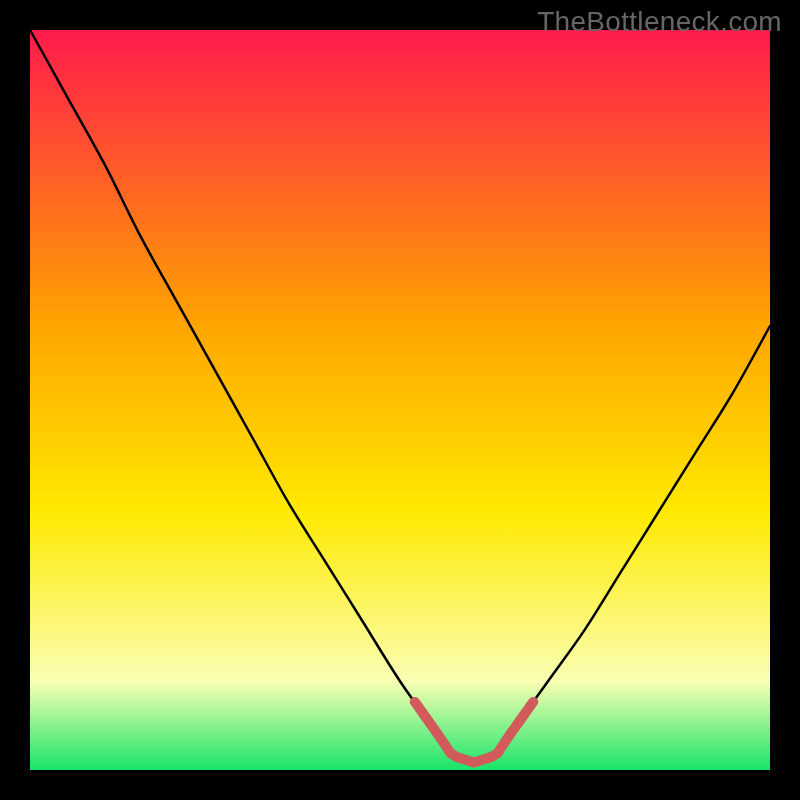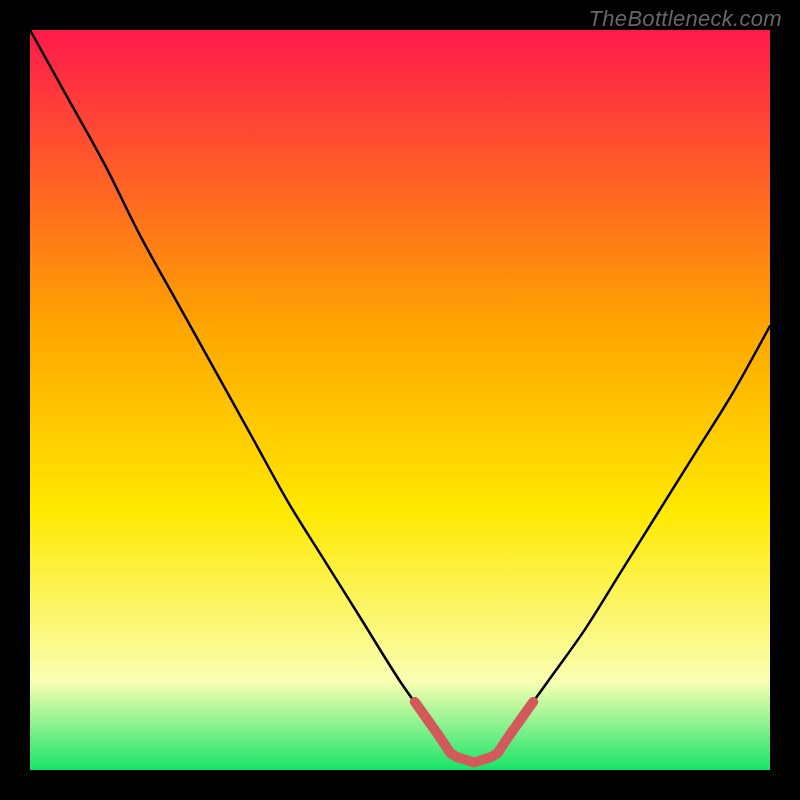--- a/index.html
+++ b/index.html
@@ -15,25 +15,24 @@
     position: relative;
     width: 800px;
     height: 800px;
     background: #000;
   }
   .watermark {
     position: absolute;
     top: 6px;
     right: 18px;
     color: #666;
-    font-size: 22px;
+    font-size: 28px;
     font-weight: 500;
     letter-spacing: 0.3px;
     z-index: 20;
-    font-style: italic;
   }
   .plot-wrap {
     position: absolute;
     left: 30px;
     top: 30px;
     width: 740px;
     height: 740px;
     overflow: hidden;
   }
   .plot-wrap svg {

